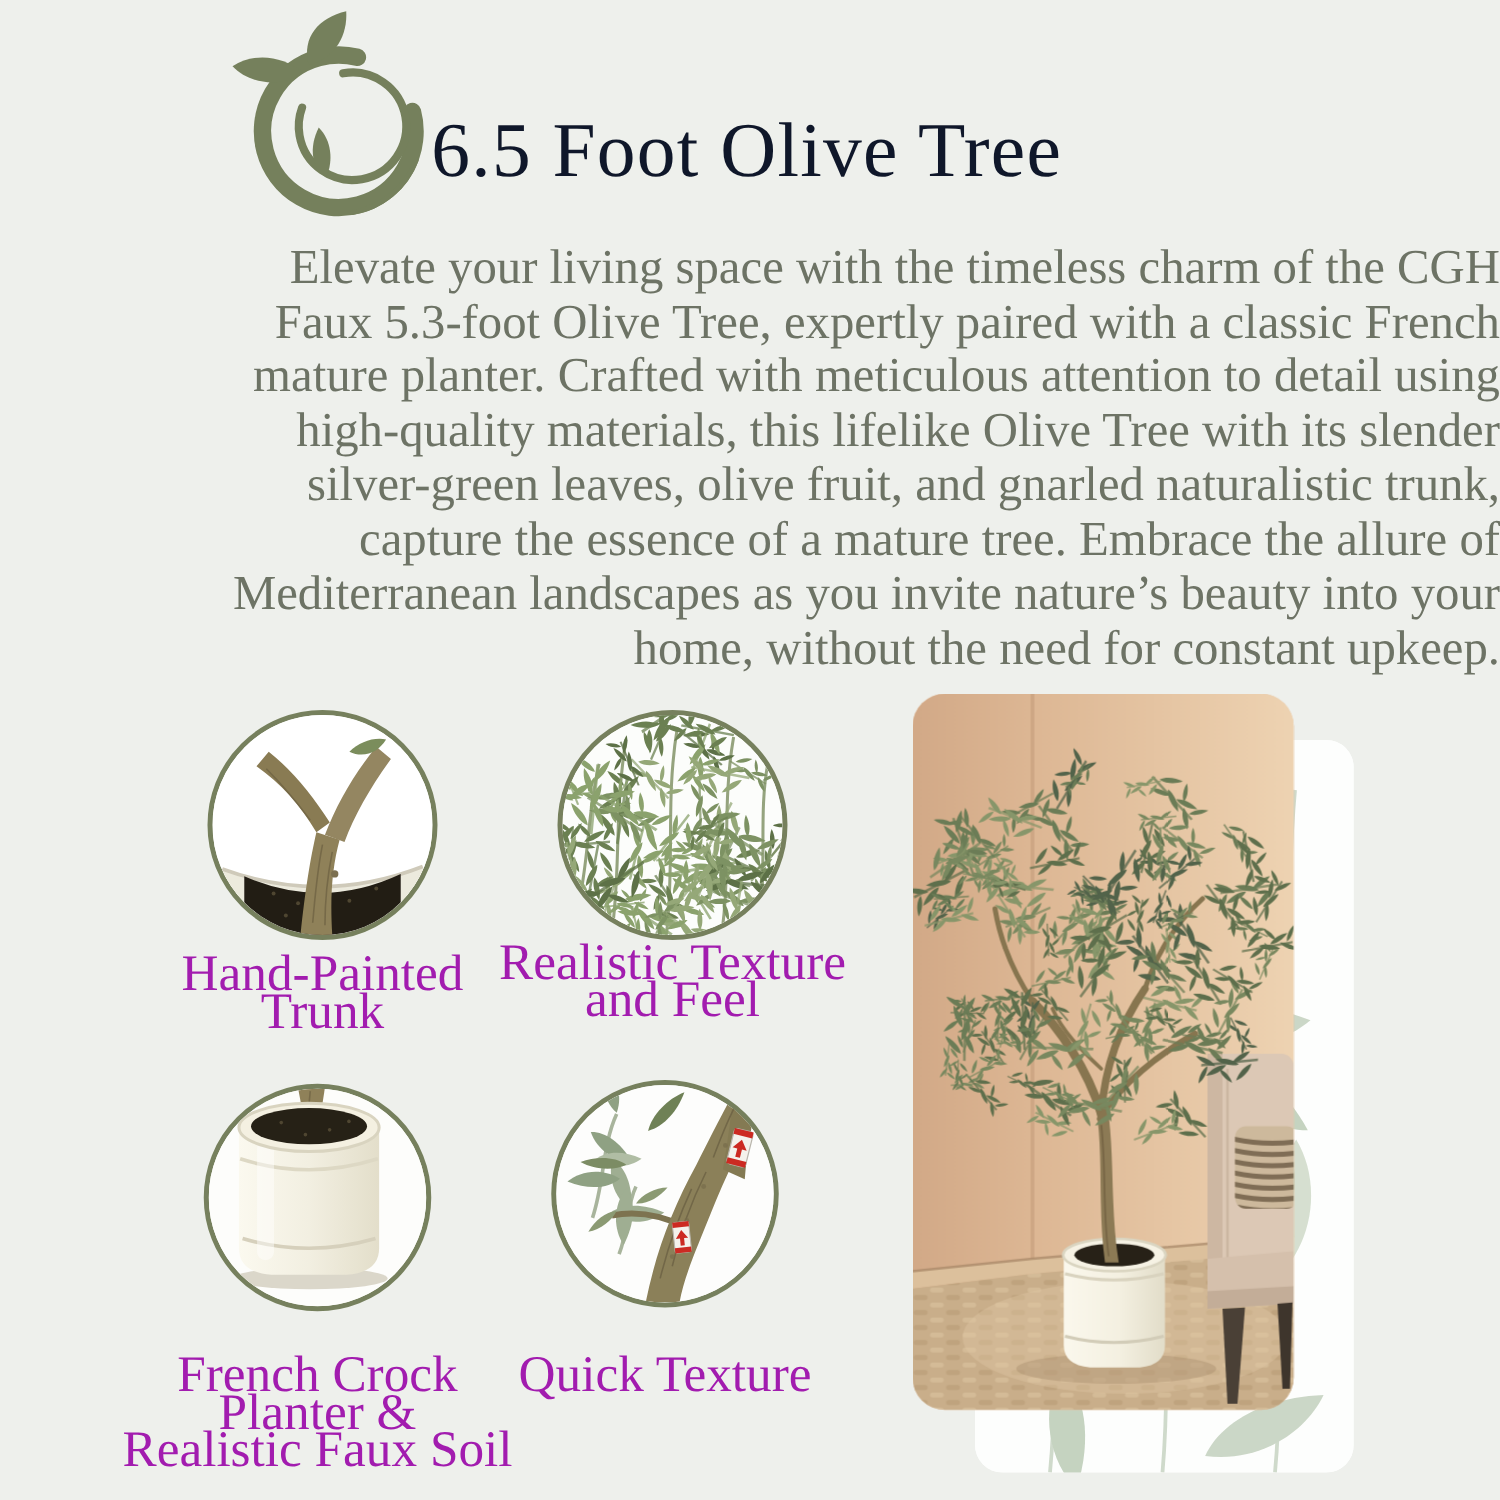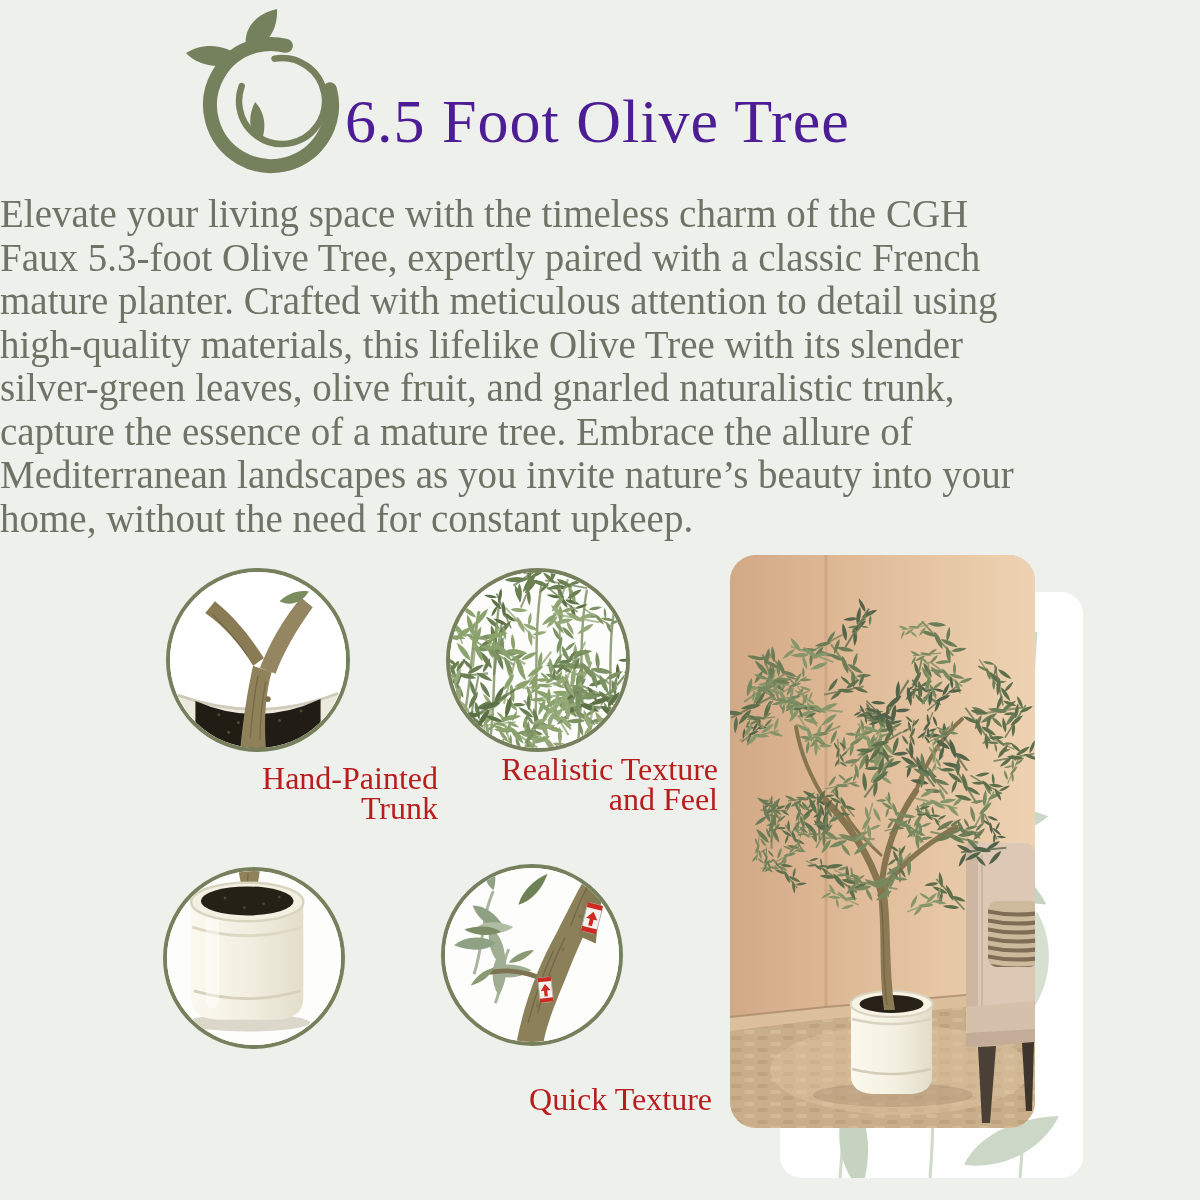--- a/index.html
+++ b/index.html
@@ -1,30 +1,30 @@
 <!DOCTYPE html>
 <html><head>
 <meta charset="utf-8">
 <style>
   html,body{margin:0;padding:0;background:#eef0ec;}
   .canvas{position:relative;width:1200px;height:1200px;background:#eef0ec;overflow:hidden;
           font-family:"Liberation Serif","DejaVu Serif",serif;}
   .logo{position:absolute;left:183px;top:8px;width:172px;height:168px;}
-  .title{position:absolute;left:345px;top:90px;font-size:62px;line-height:1;color:#4c1d95;
+  .title{position:absolute;left:345px;top:90px;font-size:62px;line-height:1;color:#0f172a;
          letter-spacing:1px;white-space:nowrap;}
-  .desc{position:absolute;left:0;top:192px;width:1200px;text-align:left;color:#6d7365;}
+  .desc{position:absolute;left:0;top:192px;width:1200px;text-align:right;color:#6d7365;}
   .desc div{font-size:39px;line-height:43.5px;white-space:nowrap;}
   .fcirc{position:absolute;border-radius:50%;border:4px solid #76805d;overflow:hidden;
          background:#fdfdfb;box-sizing:border-box;}
   .fcirc svg{display:block;width:100%;height:100%;}
   #c1{left:166px;top:568px;width:184px;height:184px;}
   #c2{left:446px;top:568px;width:184px;height:184px;}
   #c3{left:163px;top:867px;width:182px;height:182px;}
   #c4{left:441px;top:864px;width:182px;height:182px;}
-  .cap{position:absolute;width:360px;text-align:right;color:#b91c1c;font-size:32px;line-height:30px;}
+  .cap{position:absolute;width:360px;text-align:center;color:#a21caf;font-size:41px;line-height:30px;}
   #cap1{left:78px;top:763px;}
   #cap2{left:358px;top:754px;}
   #cap3{left:74px;top:1084px;}
   #cap4{left:352px;top:1084px;}
   .pattern-card{position:absolute;left:780px;top:592px;width:303px;height:586px;border-radius:22px;
                 overflow:hidden;background:#fdfefd;}
   .photo-card{position:absolute;left:730px;top:555px;width:305px;height:573px;border-radius:26px;
               overflow:hidden;background:#e3c2a2;}
   .photo-card svg,.pattern-card svg{display:block;width:100%;height:100%;}
   .defs-holder{position:absolute;width:0;height:0;overflow:hidden;}
@@ -463,17 +463,22 @@
   </div>
 
   <div class="cap" id="cap1">
     <div>Hand-Painted</div>
     <div>Trunk</div>
   </div>
   <div class="cap" id="cap2">
     <div>Realistic Texture</div>
     <div>and Feel</div>
   </div>
+  <div class="cap" id="cap3">
+    <div>French Crock</div>
+    <div>Planter &amp;</div>
+    <div>Realistic Faux Soil</div>
+  </div>
   <div class="cap" id="cap4">
     <div>Quick Texture</div>
   </div>
 
 </div>
 
 </body></html>

